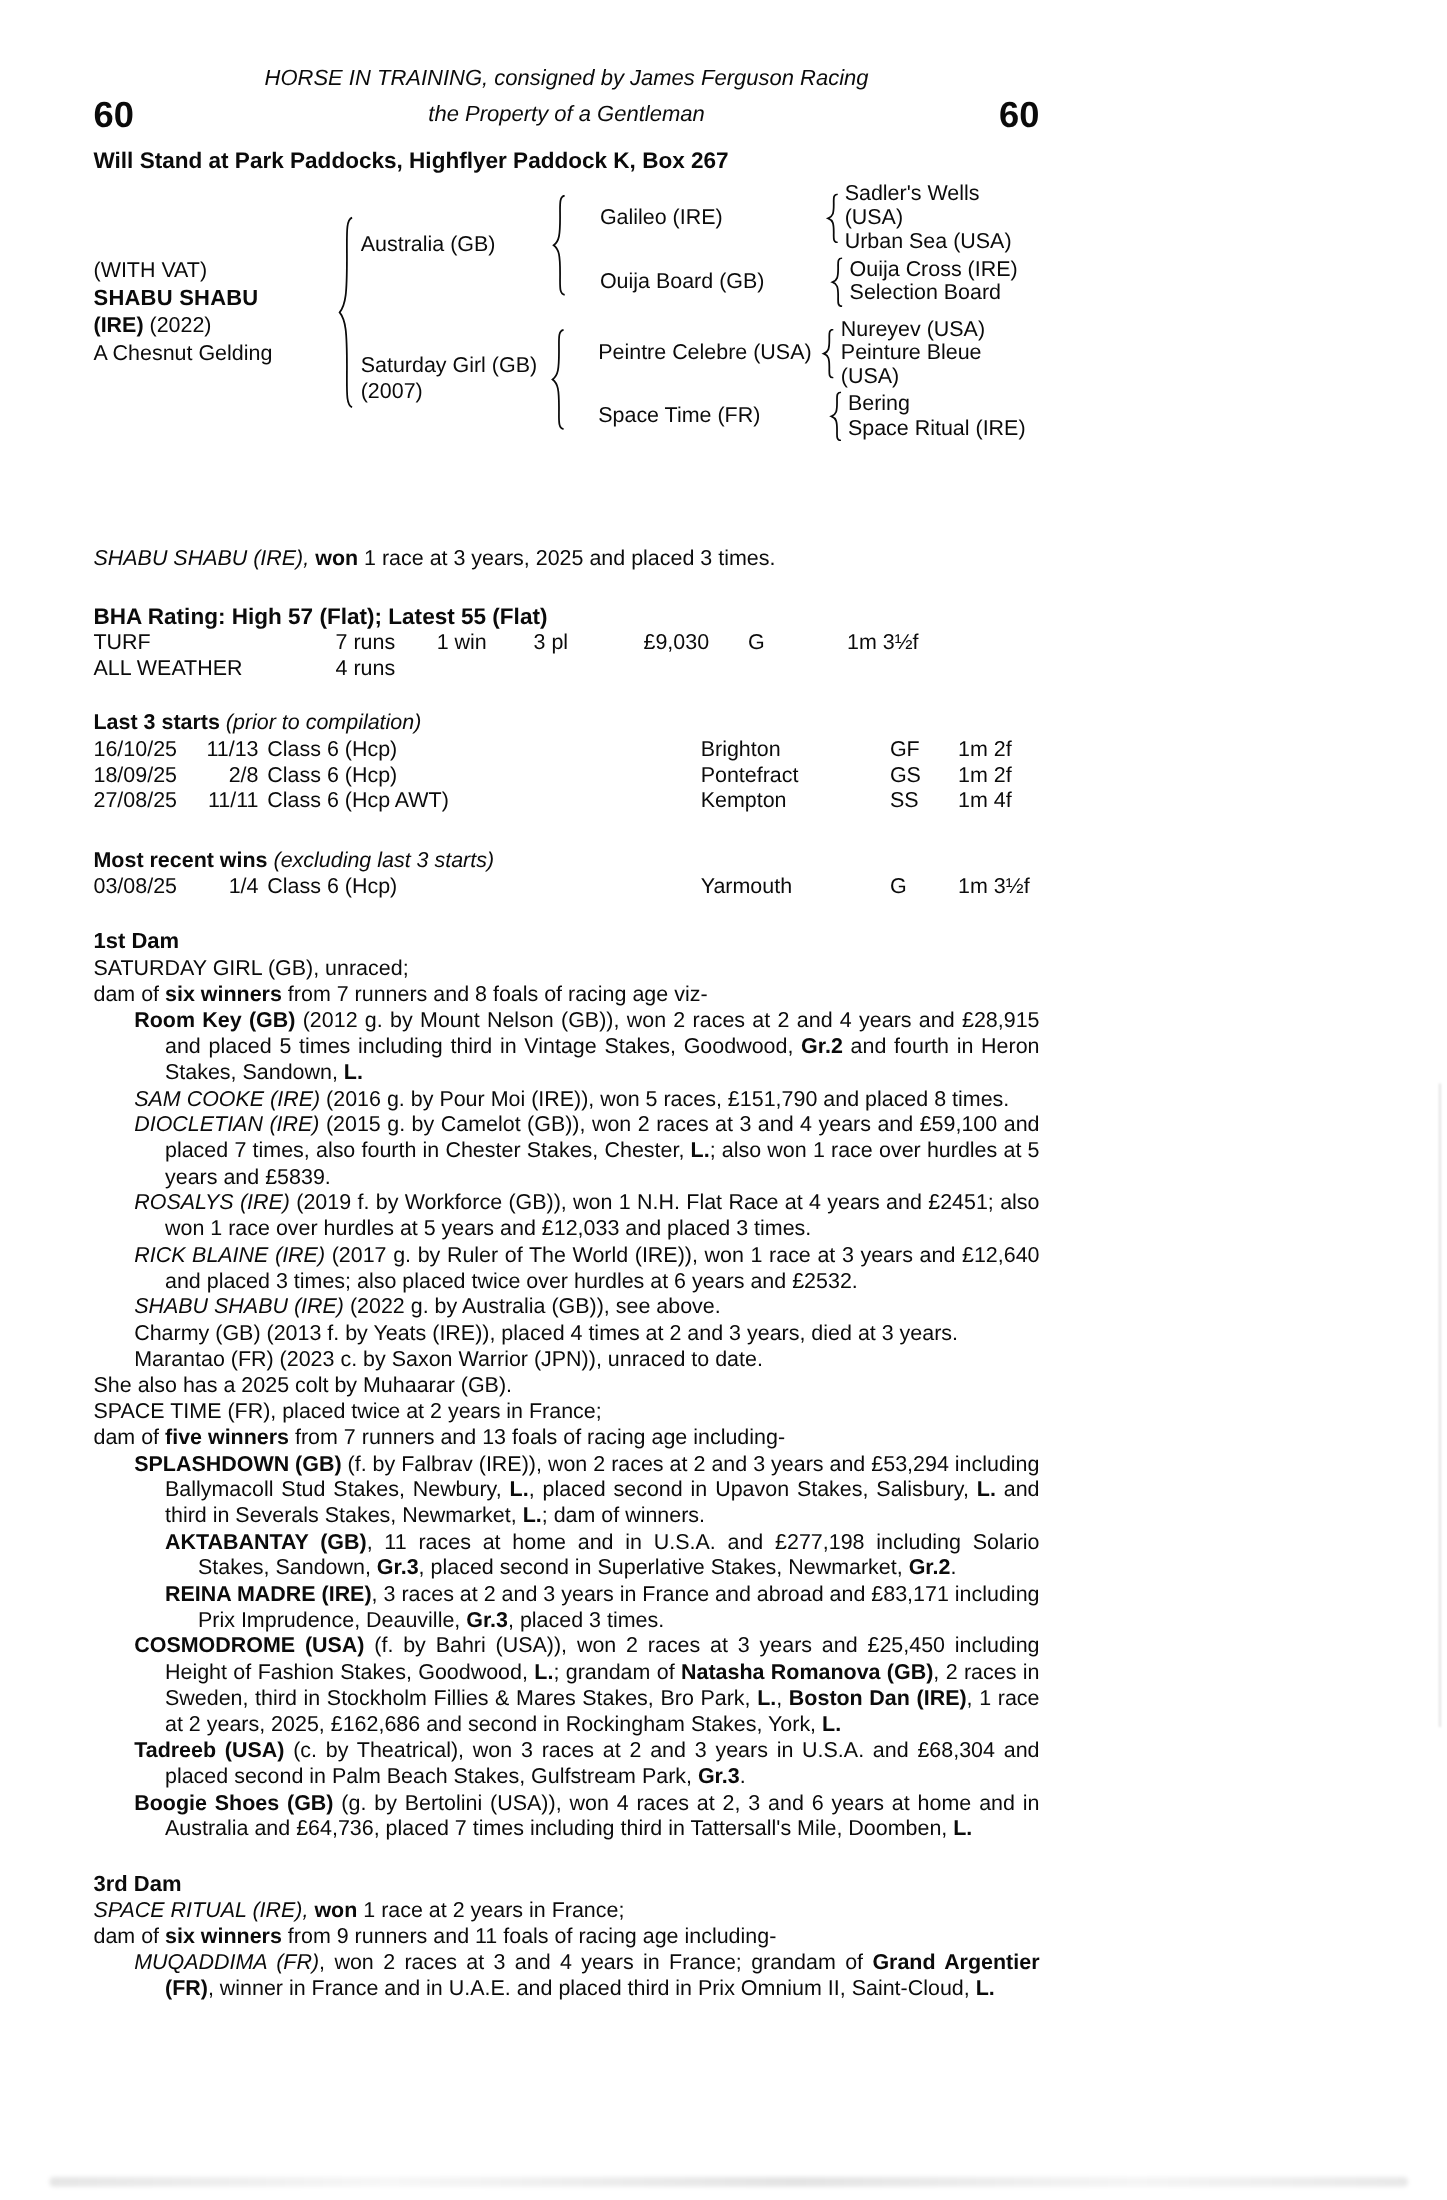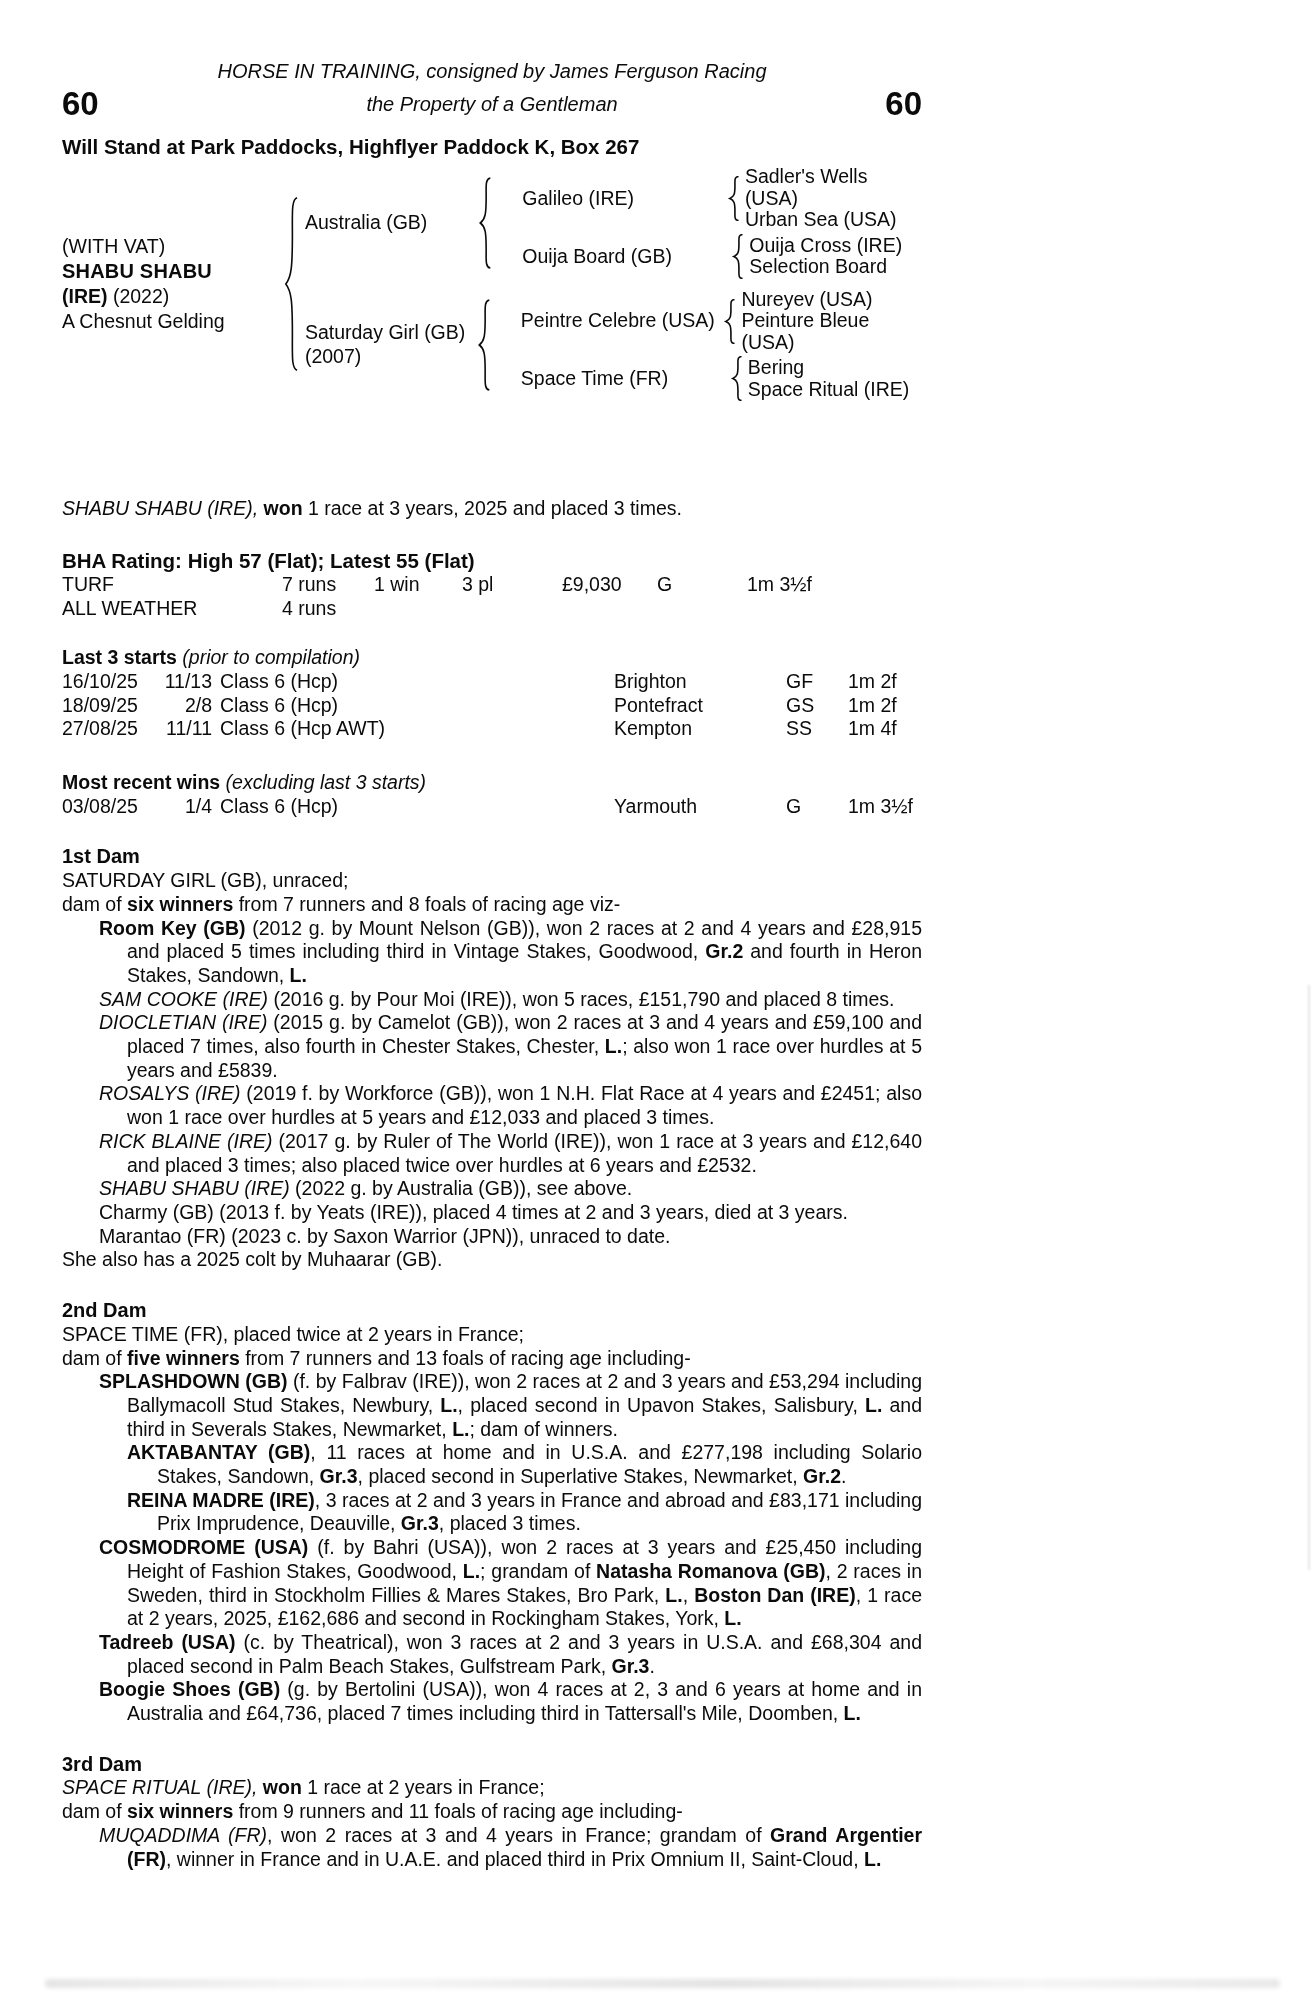--- a/index.html
+++ b/index.html
@@ -3,21 +3,21 @@
 <meta charset="utf-8">
 <style>
   * { margin:0; padding:0; box-sizing:border-box; }
   html,body { background:#ffffff; }
   body {
     width:1315px; height:2000px; position:relative;
     color:#0b0b0b;
     font-family:"Liberation Sans", sans-serif;
     font-size:19.5px; line-height:23.7px;
   }
-  .content { position:absolute; left:62px; top:60px; width:860px; }
+  .content { position:absolute; left:85px; top:60px; width:860px; }
   .b { font-weight:bold; }
   .i { font-style:italic; }
   .just { text-align:justify; }
 
   
   .consignor { text-align:center; font-style:italic; font-size:20px; }
   .lot-row { position:relative; height:40px; margin-top:2px; }
   .lot-num { position:absolute; top:0; font-weight:bold; font-size:33px; line-height:36px; }
   .lot-left { left:0; } .lot-right { right:0; }
   .property { position:absolute; left:0; right:0; top:7px; text-align:center; font-style:italic; font-size:20px; }
@@ -233,21 +233,20 @@
         <p class="para just ind1"><span class="i">ROSALYS (IRE)</span><span> (2019 f. by Workforce (GB)), won 1 N.H. Flat Race at 4 years and £2451; also won 1 race over hurdles at 5 years and £12,033 and placed 3 times.</span></p>
         <p class="para just ind1"><span class="i">RICK BLAINE (IRE)</span><span> (2017 g. by Ruler of The World (IRE)), won 1 race at 3 years and £12,640 and placed 3 times; also placed twice over hurdles at 6 years and £2532.</span></p>
         <p class="para just ind1"><span class="i">SHABU SHABU (IRE)</span><span> (2022 g. by Australia (GB)), see above.</span></p>
         <p class="para just ind1"><span>Charmy (GB) (2013 f. by Yeats (IRE)), placed 4 times at 2 and 3 years, died at 3 years.</span></p>
         <p class="para just ind1"><span>Marantao (FR) (2023 c. by Saxon Warrior (JPN)), unraced to date.</span></p>
         <p class="para just ind0"><span>She also has a 2025 colt by Muhaarar (GB).</span></p>
       </div>
   </section>
 
   <section class="dam-section">
-    <h3>2nd Dam</h3>
     <div>
         <p class="para just ind0"><span>SPACE TIME (FR), placed twice at 2 years in France;</span></p>
         <p class="para just ind0"><span>dam of </span><span class="b">five winners</span><span> from 7 runners and 13 foals of racing age including-</span></p>
         <p class="para just ind1"><span class="b">SPLASHDOWN (GB)</span><span> (f. by Falbrav (IRE)), won 2 races at 2 and 3 years and £53,294 including Ballymacoll Stud Stakes, Newbury, </span><span class="b">L.</span><span>, placed second in Upavon Stakes, Salisbury, </span><span class="b">L.</span><span> and third in Severals Stakes, Newmarket, </span><span class="b">L.</span><span>; dam of winners.</span></p>
         <p class="para just ind2"><span class="b">AKTABANTAY (GB)</span><span>, 11 races at home and in U.S.A. and £277,198 including Solario Stakes, Sandown, </span><span class="b">Gr.3</span><span>, placed second in Superlative Stakes, Newmarket, </span><span class="b">Gr.2</span><span>.</span></p>
         <p class="para just ind2"><span class="b">REINA MADRE (IRE)</span><span>, 3 races at 2 and 3 years in France and abroad and £83,171 including Prix Imprudence, Deauville, </span><span class="b">Gr.3</span><span>, placed 3 times.</span></p>
         <p class="para just ind1"><span class="b">COSMODROME (USA)</span><span> (f. by Bahri (USA)), won 2 races at 3 years and £25,450 including Height of Fashion Stakes, Goodwood, </span><span class="b">L.</span><span>; grandam of </span><span class="b">Natasha Romanova (GB)</span><span>, 2 races in Sweden, third in Stockholm Fillies &amp; Mares Stakes, Bro Park, </span><span class="b">L.</span><span>, </span><span class="b">Boston Dan (IRE)</span><span>, 1 race at 2 years, 2025, £162,686 and second in Rockingham Stakes, York, </span><span class="b">L.</span></p>
         <p class="para just ind1"><span class="b">Tadreeb (USA)</span><span> (c. by Theatrical), won 3 races at 2 and 3 years in U.S.A. and £68,304 and placed second in Palm Beach Stakes, Gulfstream Park, </span><span class="b">Gr.3</span><span>.</span></p>
         <p class="para just ind1"><span class="b">Boogie Shoes (GB)</span><span> (g. by Bertolini (USA)), won 4 races at 2, 3 and 6 years at home and in Australia and £64,736, placed 7 times including third in Tattersall's Mile, Doomben, </span><span class="b">L.</span></p>
       </div>

